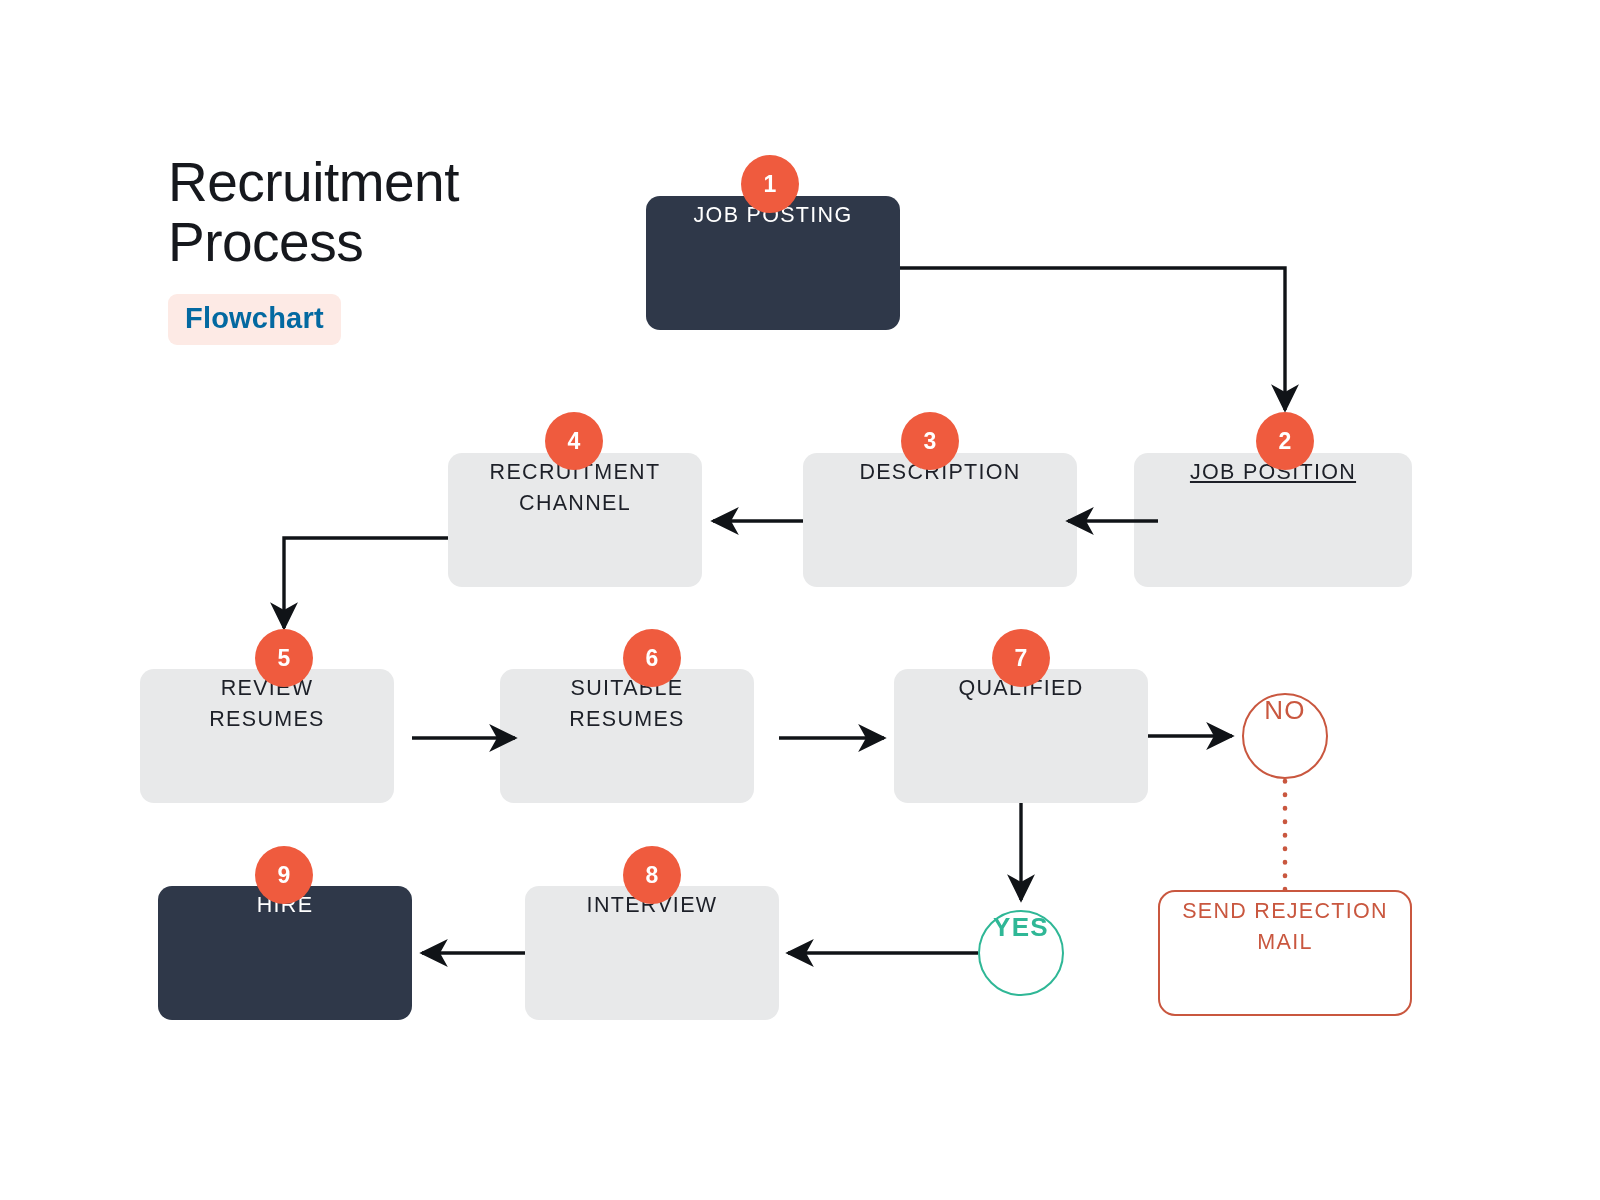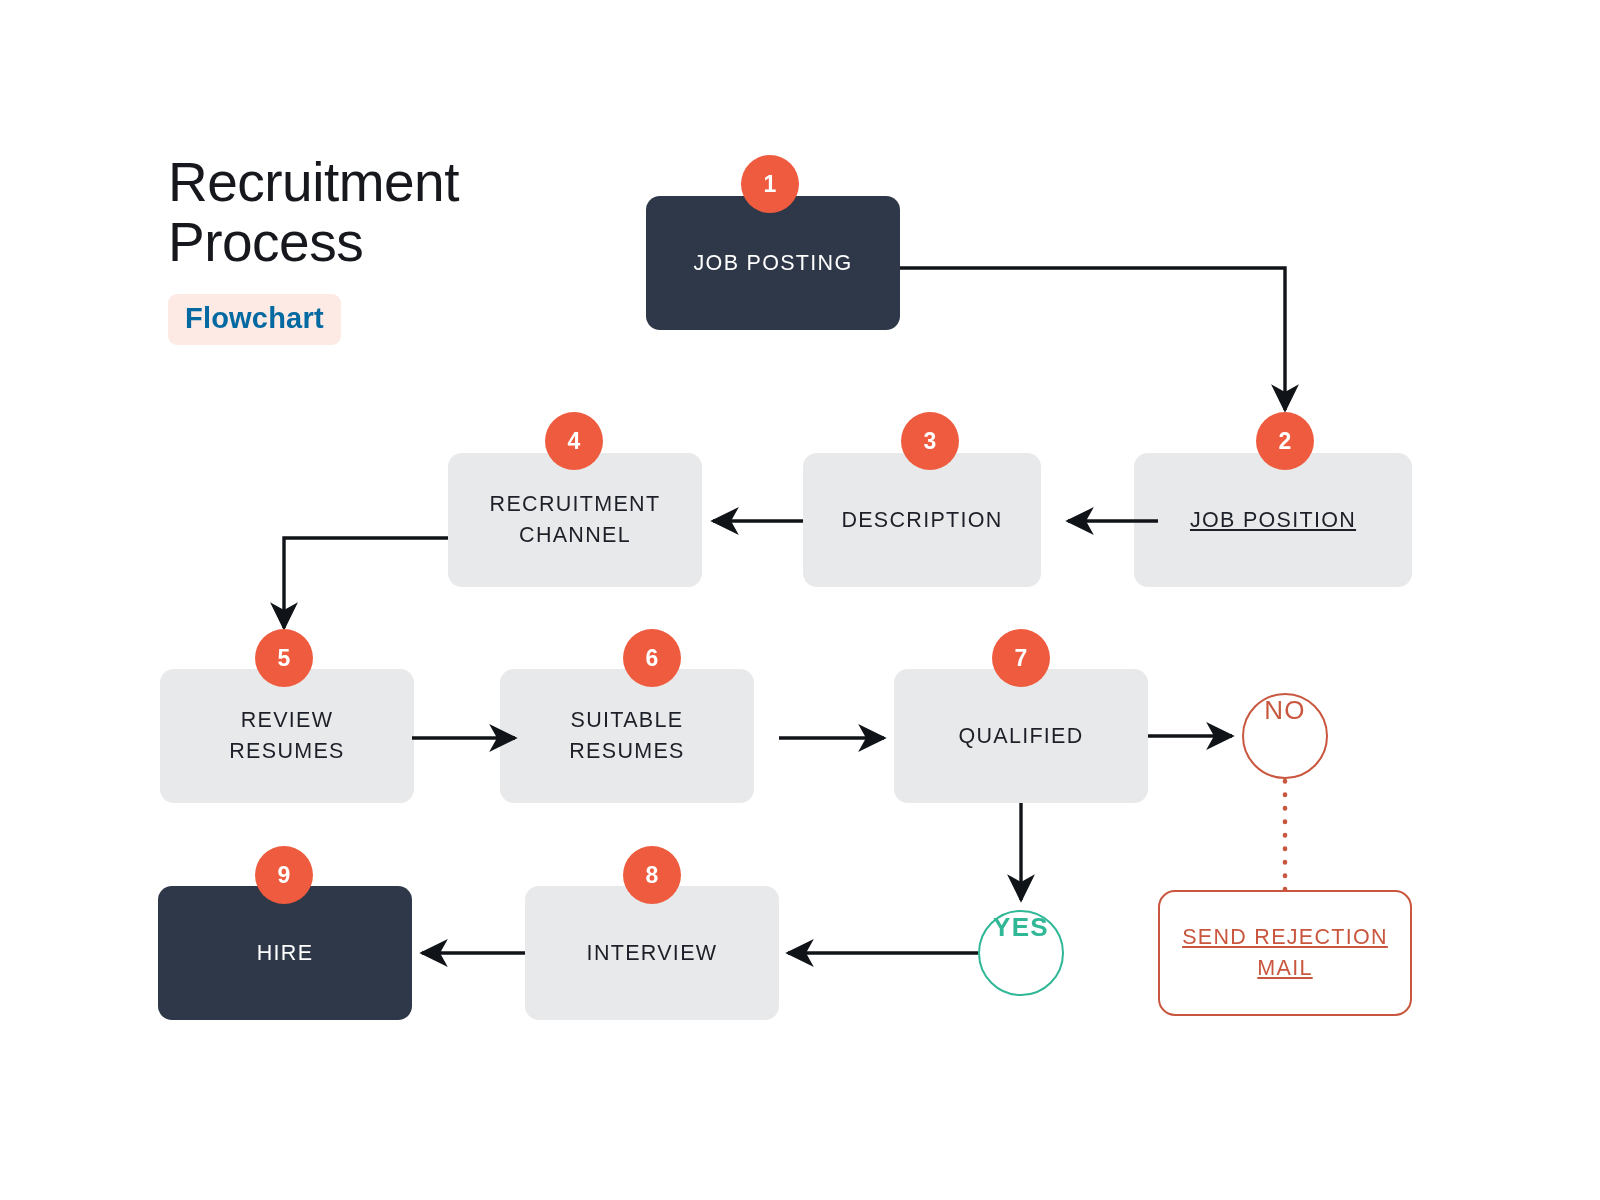--- a/index.html
+++ b/index.html
@@ -46,21 +46,20 @@
     font-size: 29px;
     font-weight: bold;
     letter-spacing: 0.2px;
   }
 
   
   .node {
     position: absolute;
     box-sizing: border-box;
     display: flex;
-    align-items: center;
     justify-content: center;
     text-align: center;
     border-radius: 14px;
     font-size: 21.5px;
     letter-spacing: 1.3px;
     line-height: 31px;
     white-space: pre-line;
     padding: 4px 10px;
   }
   .node.grey {
@@ -165,31 +164,31 @@
 
     <path d="M1285,781 L1285,896" fill="none" stroke="#c9573f" stroke-width="4.6" stroke-linecap="round" stroke-dasharray="0.5 13"></path>
 
     <path d="M978,953 L788,953" fill="none" stroke="#101317" stroke-width="3.4" marker-end="url(#arrowhead)"></path>
 
     <path d="M525,953 L422,953" fill="none" stroke="#101317" stroke-width="3.4" marker-end="url(#arrowhead)"></path>
   </svg>
 
   <div class="node dark" style="left:646px;  top:196px; width:254px; height:134px;"><span>JOB POSTING</span></div>
   <div class="node grey" style="left:1134px; top:453px; width:278px; height:134px;text-decoration:underline;"><span>JOB POSITION</span></div>
-  <div class="node grey" style="left:803px;  top:453px; width:238px; height:134px;"><span>DESCRIPTION</span></div>
+  <div class="node grey" style="left:803px;  top:453px; width:274px; height:134px;"><span>DESCRIPTION</span></div>
   <div class="node grey" style="left:448px;  top:453px; width:254px; height:134px;"><span>RECRUITMENT
 CHANNEL</span></div>
-  <div class="node grey" style="left:160px;  top:669px; width:254px; height:134px;"><span>REVIEW
+  <div class="node grey" style="left:140px;  top:669px; width:254px; height:134px;"><span>REVIEW
 RESUMES</span></div>
   <div class="node grey" style="left:500px;  top:669px; width:254px; height:134px;"><span>SUITABLE
 RESUMES</span></div>
   <div class="node grey" style="left:894px;  top:669px; width:254px; height:134px;"><span>QUALIFIED</span></div>
   <div class="node grey" style="left:525px;  top:886px; width:254px; height:134px;"><span>INTERVIEW</span></div>
   <div class="node dark" style="left:158px;  top:886px; width:254px; height:134px;"><span>HIRE</span></div>
-  <div class="node outline" style="left:1158px; top:890px; width:254px; height:126px;text-decoration:underline;"><span>SEND REJECTION
+  <div class="node outline" style="left:1158px; top:890px; width:254px; height:126px;"><span>SEND REJECTION
 MAIL</span></div>
 
   <div class="decision no" style="left:1242px; top:693px;">
       <span>NO</span>
     </div>
   <div class="decision yes" style="left:978px;  top:910px;">
       <span>YES</span>
     </div>
 
   <div class="badge" style="left:741px;  top:155px;">

